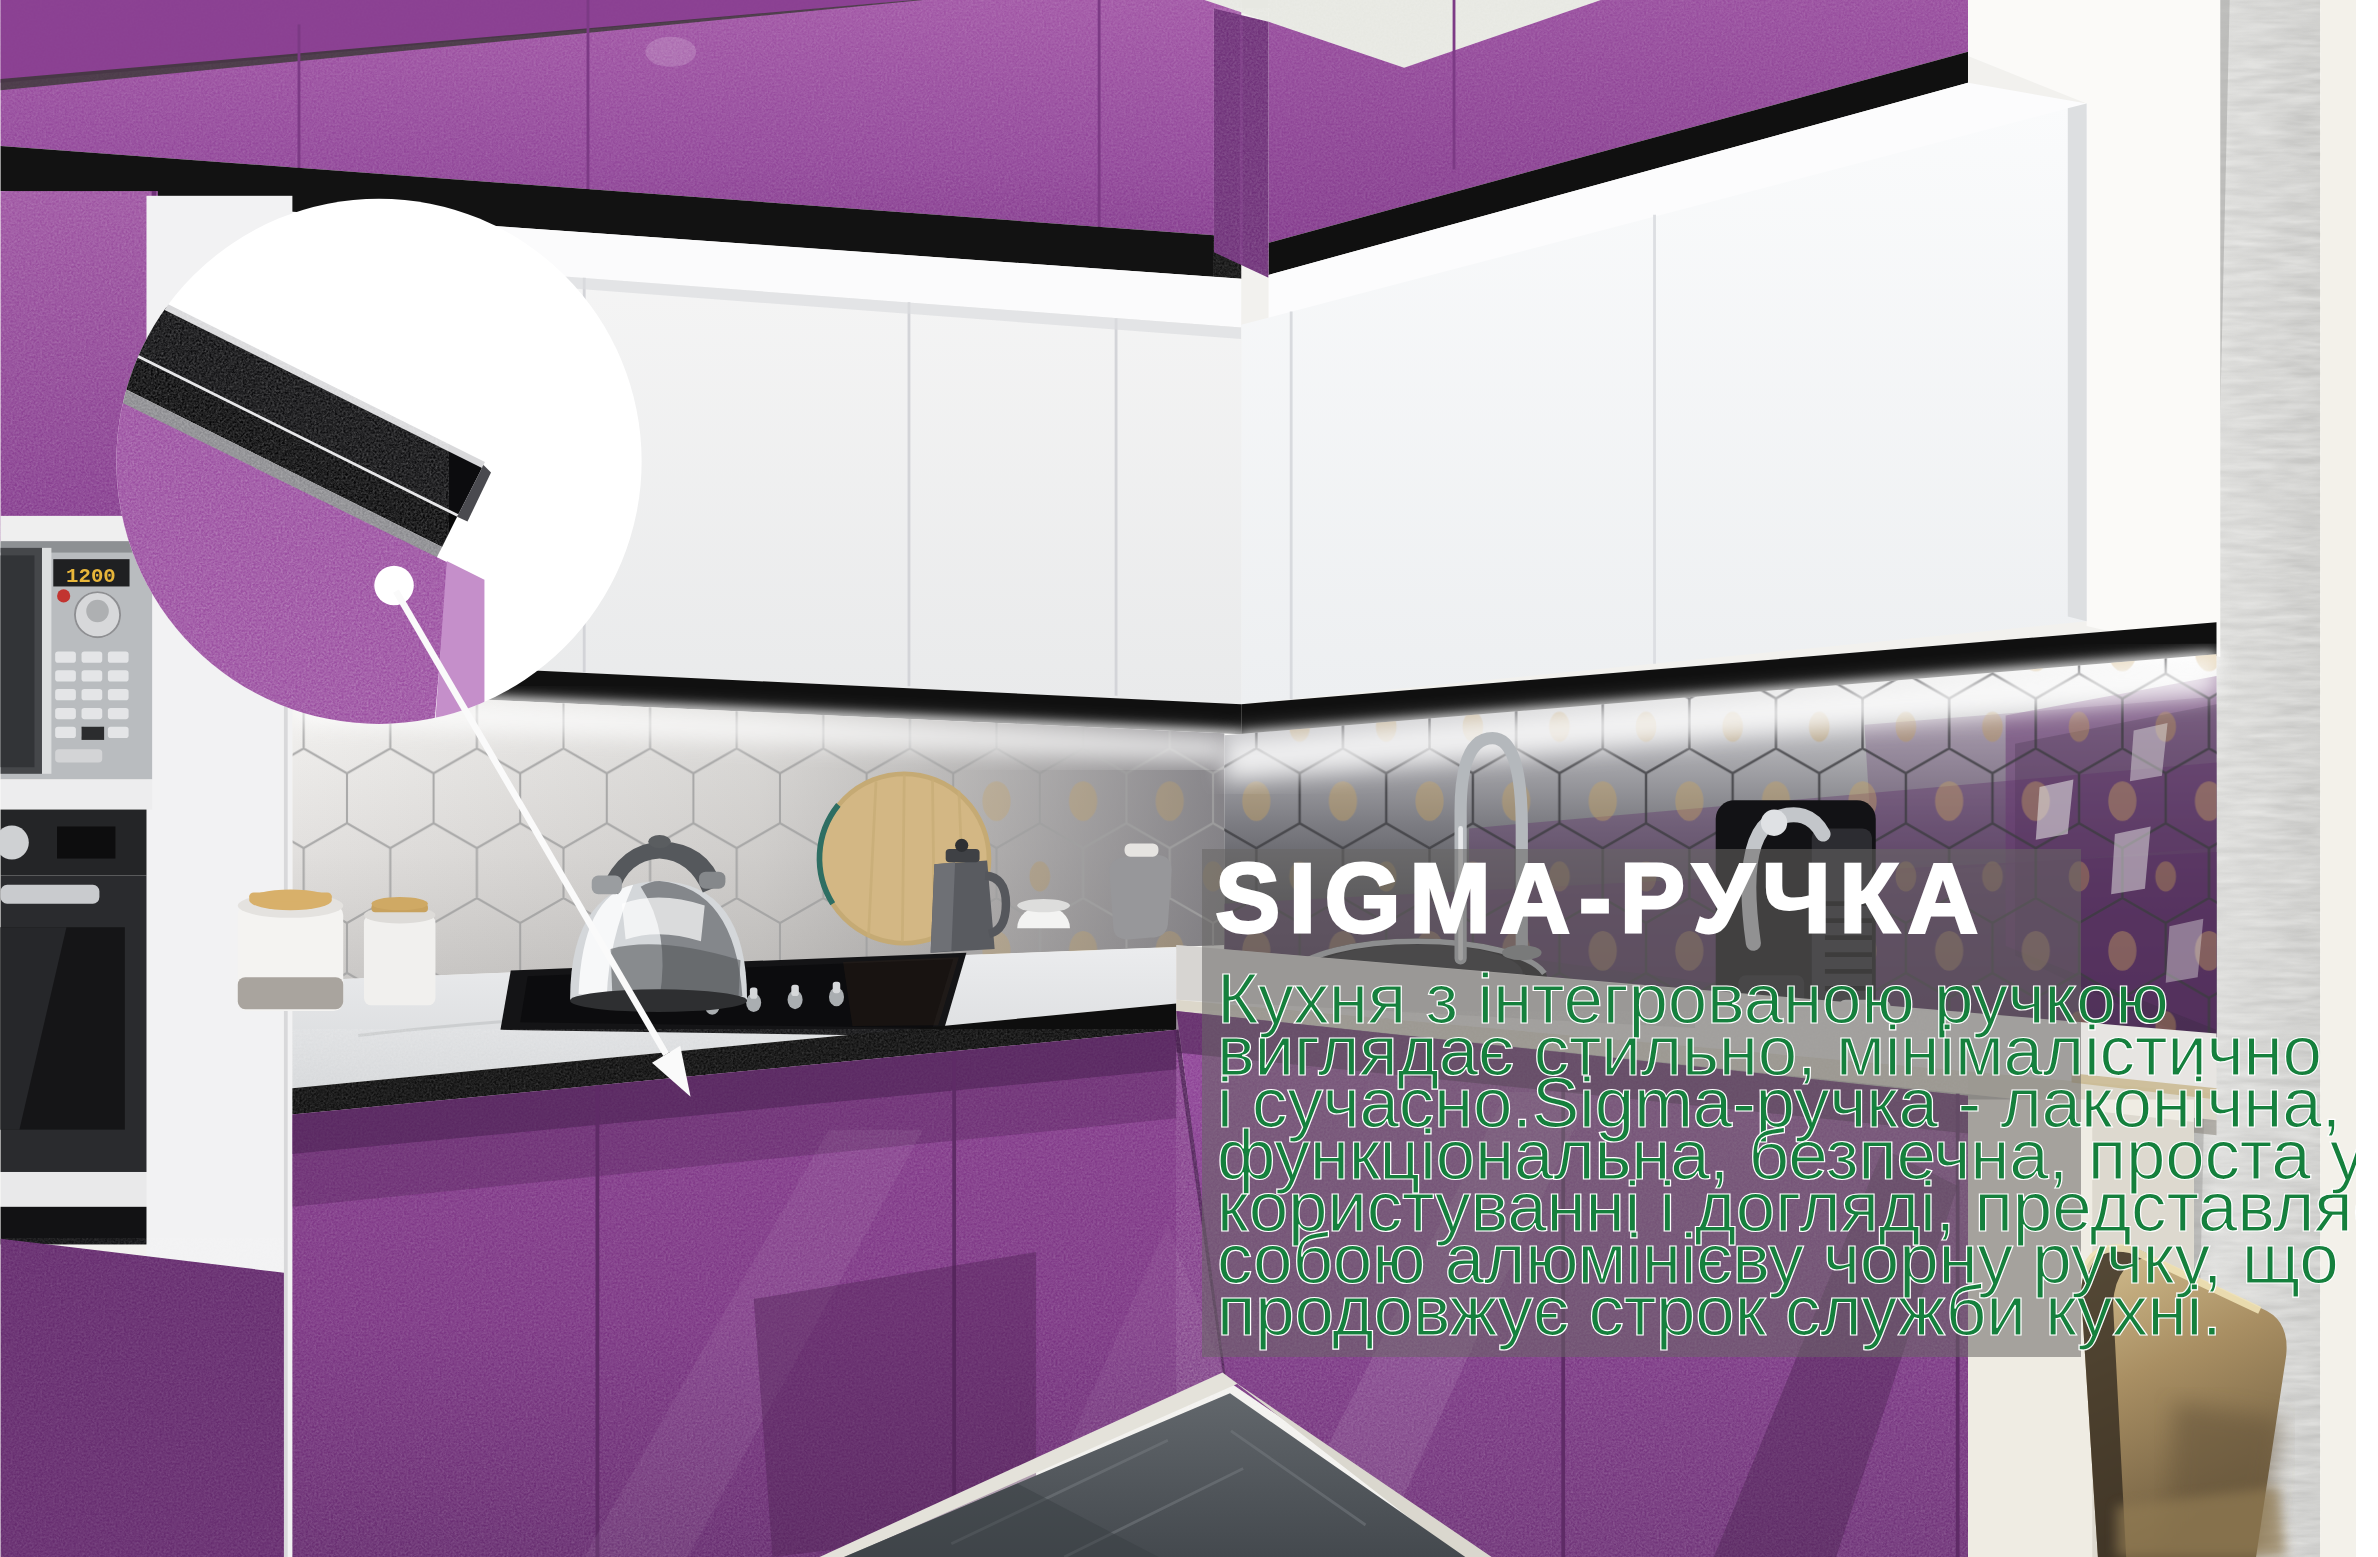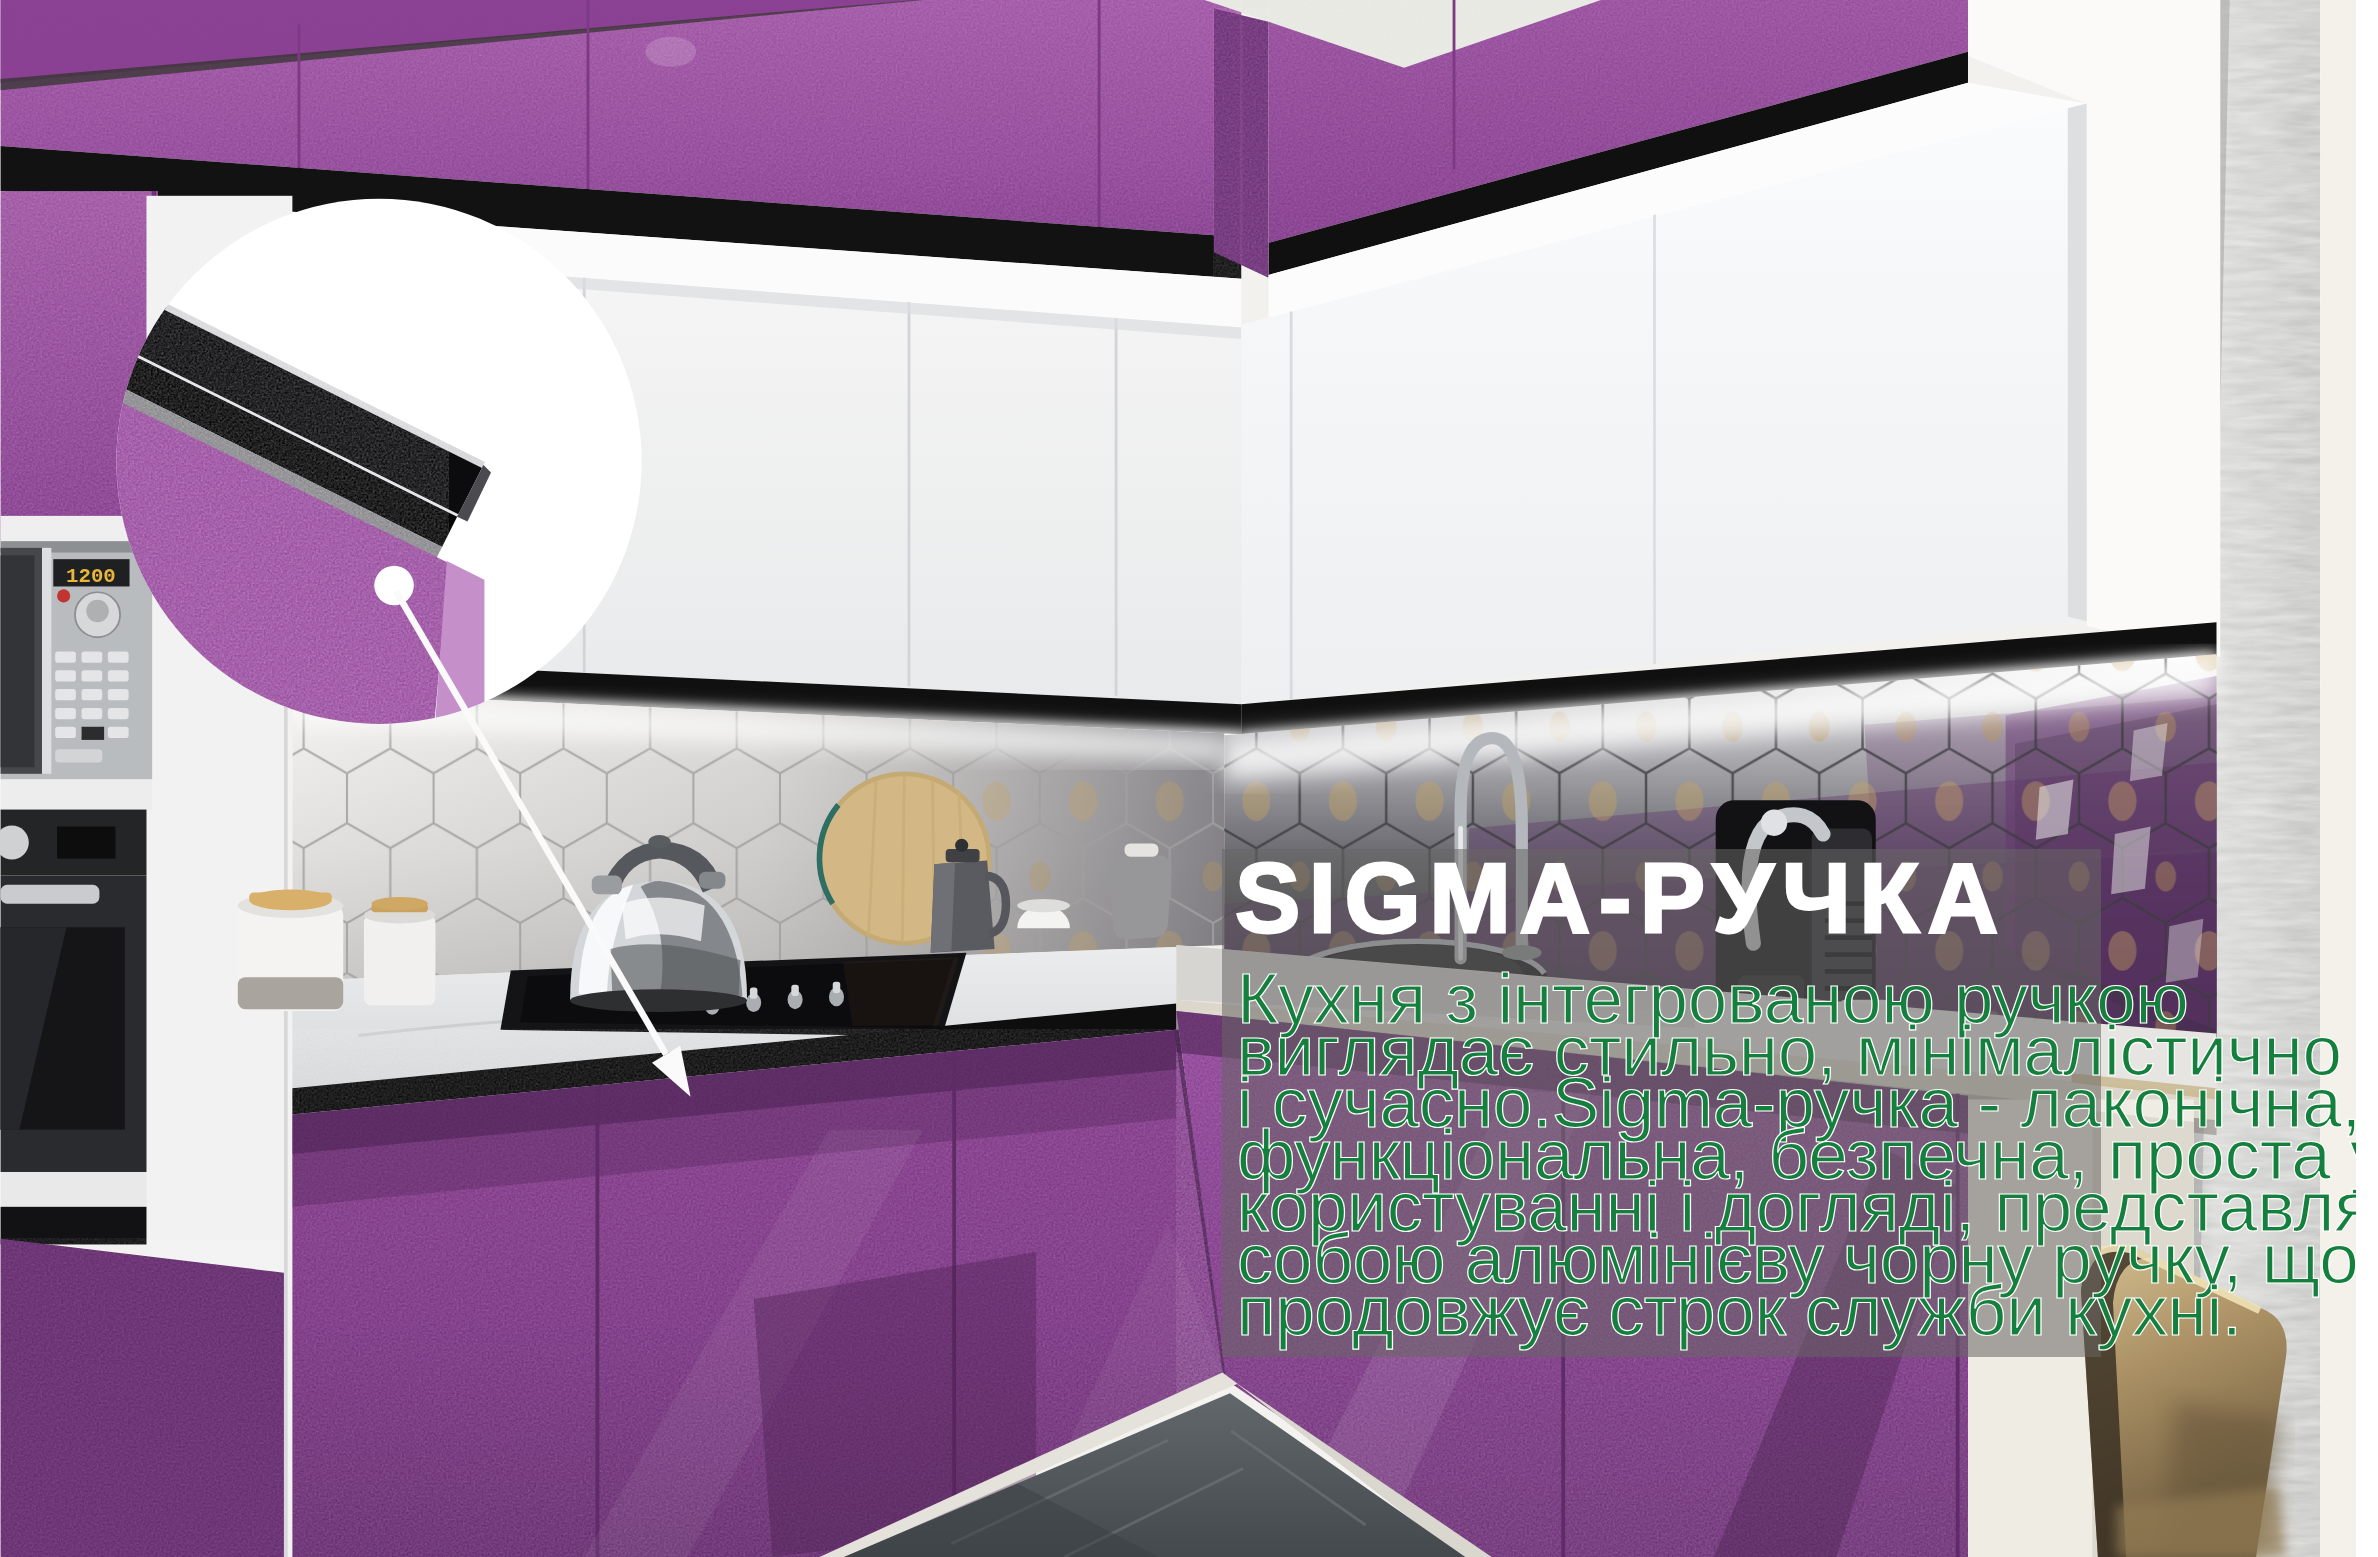--- a/index.html
+++ b/index.html
@@ -1,18 +1,18 @@
 <!DOCTYPE html>
 <html style="font-size:15px"><head>
 <meta charset="utf-8">
 <style>
 html,body{margin:0;padding:0;background:#fff;}
 .stage{position:relative;width:2356px;height:1557px;overflow:hidden;font-family:"Liberation Sans",sans-serif;}
 .stage svg{position:absolute;left:0;top:0;}
-.panel{position:absolute;left:1202px;top:849px;width:879px;height:508px;background:rgba(104,102,101,0.55);margin-left:20px;}
+.panel{position:absolute;left:1202px;top:849px;width:879px;height:508px;background:rgba(104,102,101,0.55);}
 .panel h1{position:absolute;left:13px;top:-7.5px;margin:0;font-size:98px;font-weight:bold;color:#fff;letter-spacing:8.5px;-webkit-text-stroke:2.8px #fff;white-space:nowrap;}
 .panel p{position:absolute;left:15px;top:124px;margin:0;font-size:71px;line-height:52px;color:#15803d;letter-spacing:-0.2px;-webkit-text-stroke:1.2px #fff;white-space:nowrap;}
 </style>
 </head>
 <body>
 <div class="stage">
 <svg width="2379" height="1557" viewBox="0 0 2526 1654">
 <defs>
 <linearGradient id="gPurpleTopL" x1="0" y1="0" x2="0" y2="1">
  <stop offset="0" stop-color="#a155a5"></stop>

